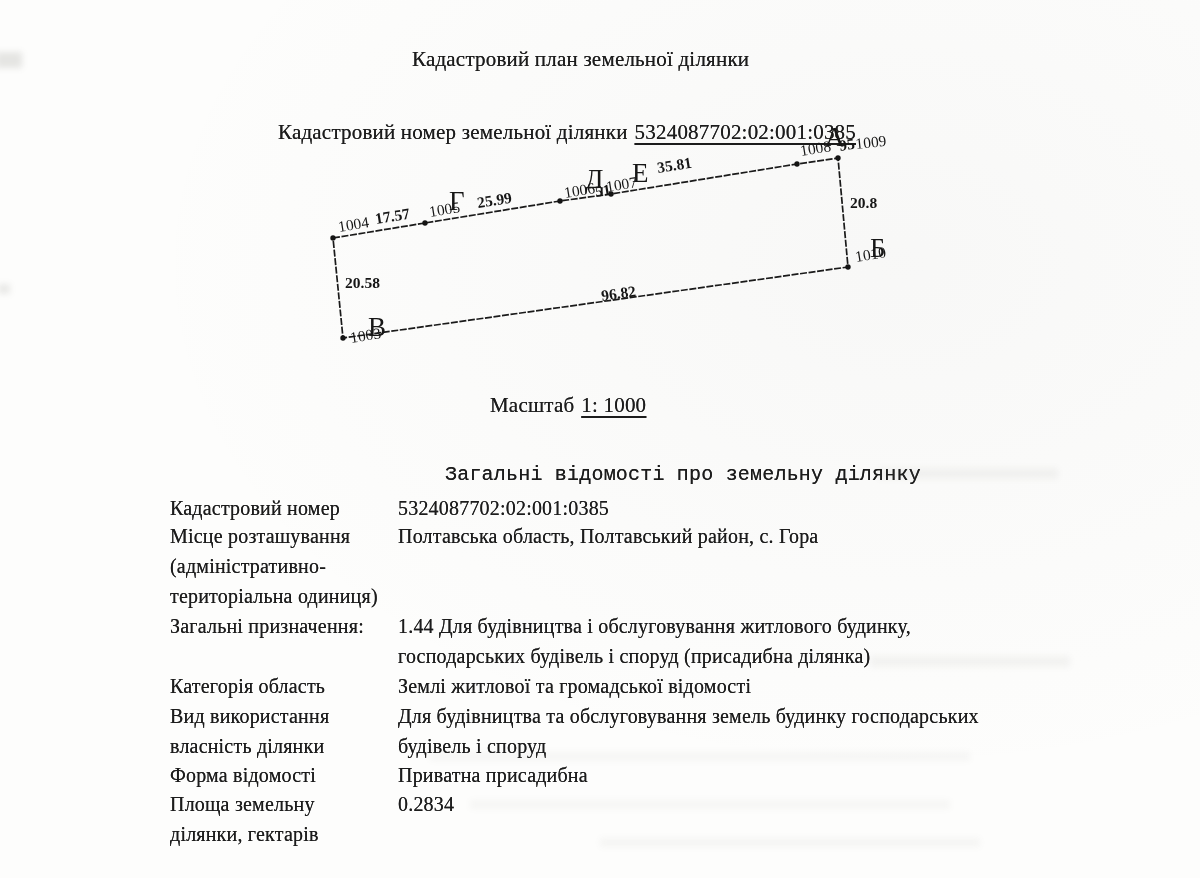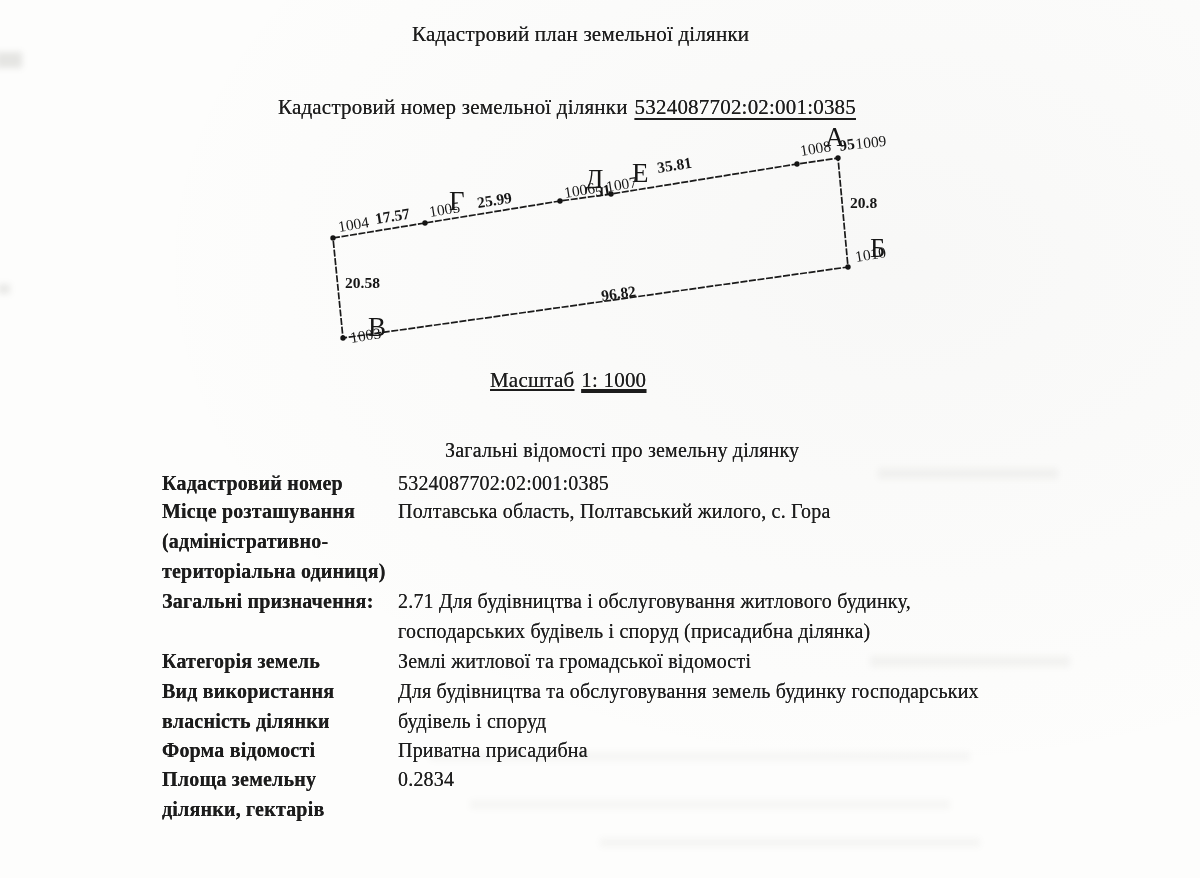--- a/index.html
+++ b/index.html
@@ -17,33 +17,34 @@
       radial-gradient(ellipse at 75% 30%, rgba(120,120,120,0.04), rgba(0,0,0,0) 60%),
       #fdfdfc;
   }
   .doc-text {
     position: absolute;
     font-size: 20px;
     line-height: 30px;
     letter-spacing: 0.2px;
     text-shadow: 0 0 0.6px rgba(20,20,20,0.85);
     white-space: pre-line;
+    margin-top: 25px;
   }
   .title-line { top: 19px; left: 412px; font-size: 21px; }
   .subtitle-line { top: 92px; left: 278px; font-size: 21px; white-space: nowrap; }
   .underlined {
     text-decoration: underline;
     text-underline-offset: 4px;
     text-decoration-thickness: 1.6px;
     margin-left: 7px;
   }
-  .scale-line { top: 365px; left: 490px; font-size: 21px; white-space: nowrap; text-decoration: underline; }
-  .section-heading { top: 435px; left: 445px; }
+  .scale-line { top: 365px; left: 490px; font-size: 21px; white-space: nowrap; }
+  .section-heading { top: 435px; left: 445px; font-family: Liberation Mono, monospace; }
 
-  .lab { left: 162px; width: 235px; font-weight: bold; }
+  .lab { left: 170px; width: 235px; }
   .val { left: 398px; width: 700px; }
 
   svg.plan { position: absolute; left: 320px; top: 120px; }
   svg.plan text {
     font-family: "Liberation Serif", "DejaVu Serif", serif;
     fill: #161616;
   }
   svg.plan .pt-id  { font-size: 15.5px; }
   svg.plan .seg-len { font-size: 15.5px; font-weight: bold; }
   svg.plan .pt-letter { font-size: 27px; }
@@ -111,27 +112,27 @@
 
   <div class="doc-text section-heading">Загальні відомості про земельну ділянку</div>
 
   <div>
     <div class="doc-text lab" style="top:468px">Кадастровий номер</div>
     <div class="doc-text val" style="top:468px">5324087702:02:001:0385</div>
 
     <div class="doc-text lab" style="top:496px">Місце розташування
 (адміністративно-
 територіальна одиниця)</div>
-    <div class="doc-text val" style="top:496px">Полтавська область, Полтавський жилого, с. Гора</div>
+    <div class="doc-text val" style="top:496px">Полтавська область, Полтавський район, с. Гора</div>
 
     <div class="doc-text lab" style="top:586px">Загальні призначення:</div>
-    <div class="doc-text val" style="top:586px">2.71 Для будівництва і обслуговування житлового будинку,
+    <div class="doc-text val" style="top:586px">1.44 Для будівництва і обслуговування житлового будинку,
 господарських будівель і споруд (присадибна ділянка)</div>
 
-    <div class="doc-text lab" style="top:646px">Категорія земель</div>
+    <div class="doc-text lab" style="top:646px">Категорія область</div>
     <div class="doc-text val" style="top:646px">Землі житлової та громадської відомості</div>
 
     <div class="doc-text lab" style="top:676px">Вид використання
 власність ділянки</div>
     <div class="doc-text val" style="top:676px">Для будівництва та обслуговування земель будинку господарських
 будівель і споруд</div>
 
     <div class="doc-text lab" style="top:735px">Форма відомості</div>
     <div class="doc-text val" style="top:735px">Приватна присадибна</div>
 

